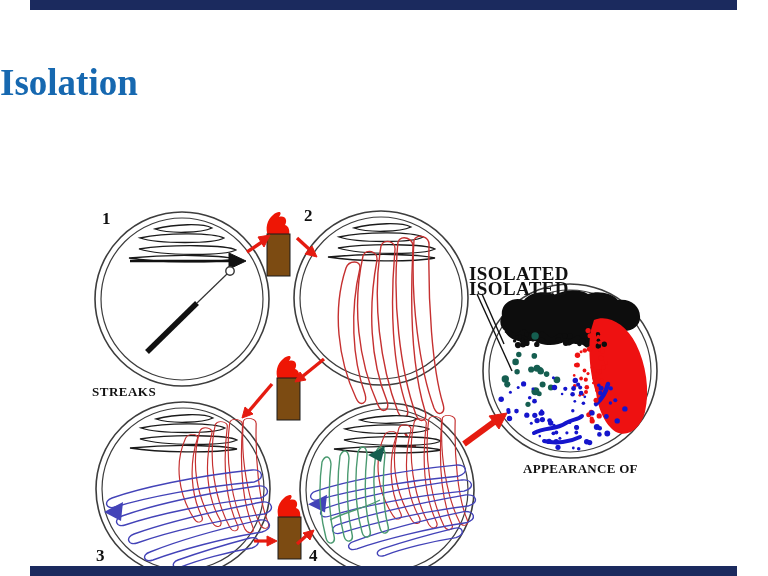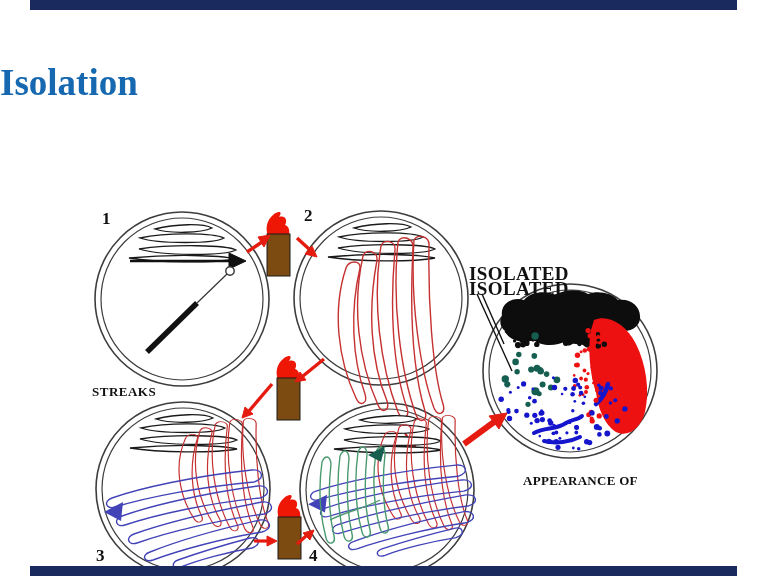--- a/index.html
+++ b/index.html
@@ -11,21 +11,21 @@
   #title{position:absolute;top:59px;left:0;width:768px;
          color:var(--title-blue,#1668b0);font-weight:bold;font-size:37px;line-height:47px;}
   #diagram-svg{position:absolute;left:0;top:0;}
   .diag-label{position:absolute;color:#111;font-weight:bold;}
   #step-1{left:102px;top:209px;font-size:17px;}
   #step-2{left:304px;top:206px;font-size:17px;}
   #step-3{left:96px;top:546px;font-size:17px;}
   #step-4{left:309px;top:546px;font-size:17px;}
   #streaks-label{left:92px;top:384px;font-size:13px;letter-spacing:0.5px;}
   #isolated-label{left:469px;top:266px;font-size:19px;line-height:15px;letter-spacing:0.4px;}
-  #appearance-label{left:503px;top:473px;width:155px;text-align:center;font-size:13px;line-height:16px;letter-spacing:0.3px;}
+  #appearance-label{left:503px;top:461px;width:155px;text-align:center;font-size:13px;line-height:16px;letter-spacing:0.3px;}
 </style>
 </head>
 <body>
 
 <div id="slide">
 
   <div id="top-bar" class="bar"></div>
 
   <div id="title">
     <div>Isolation</div>

